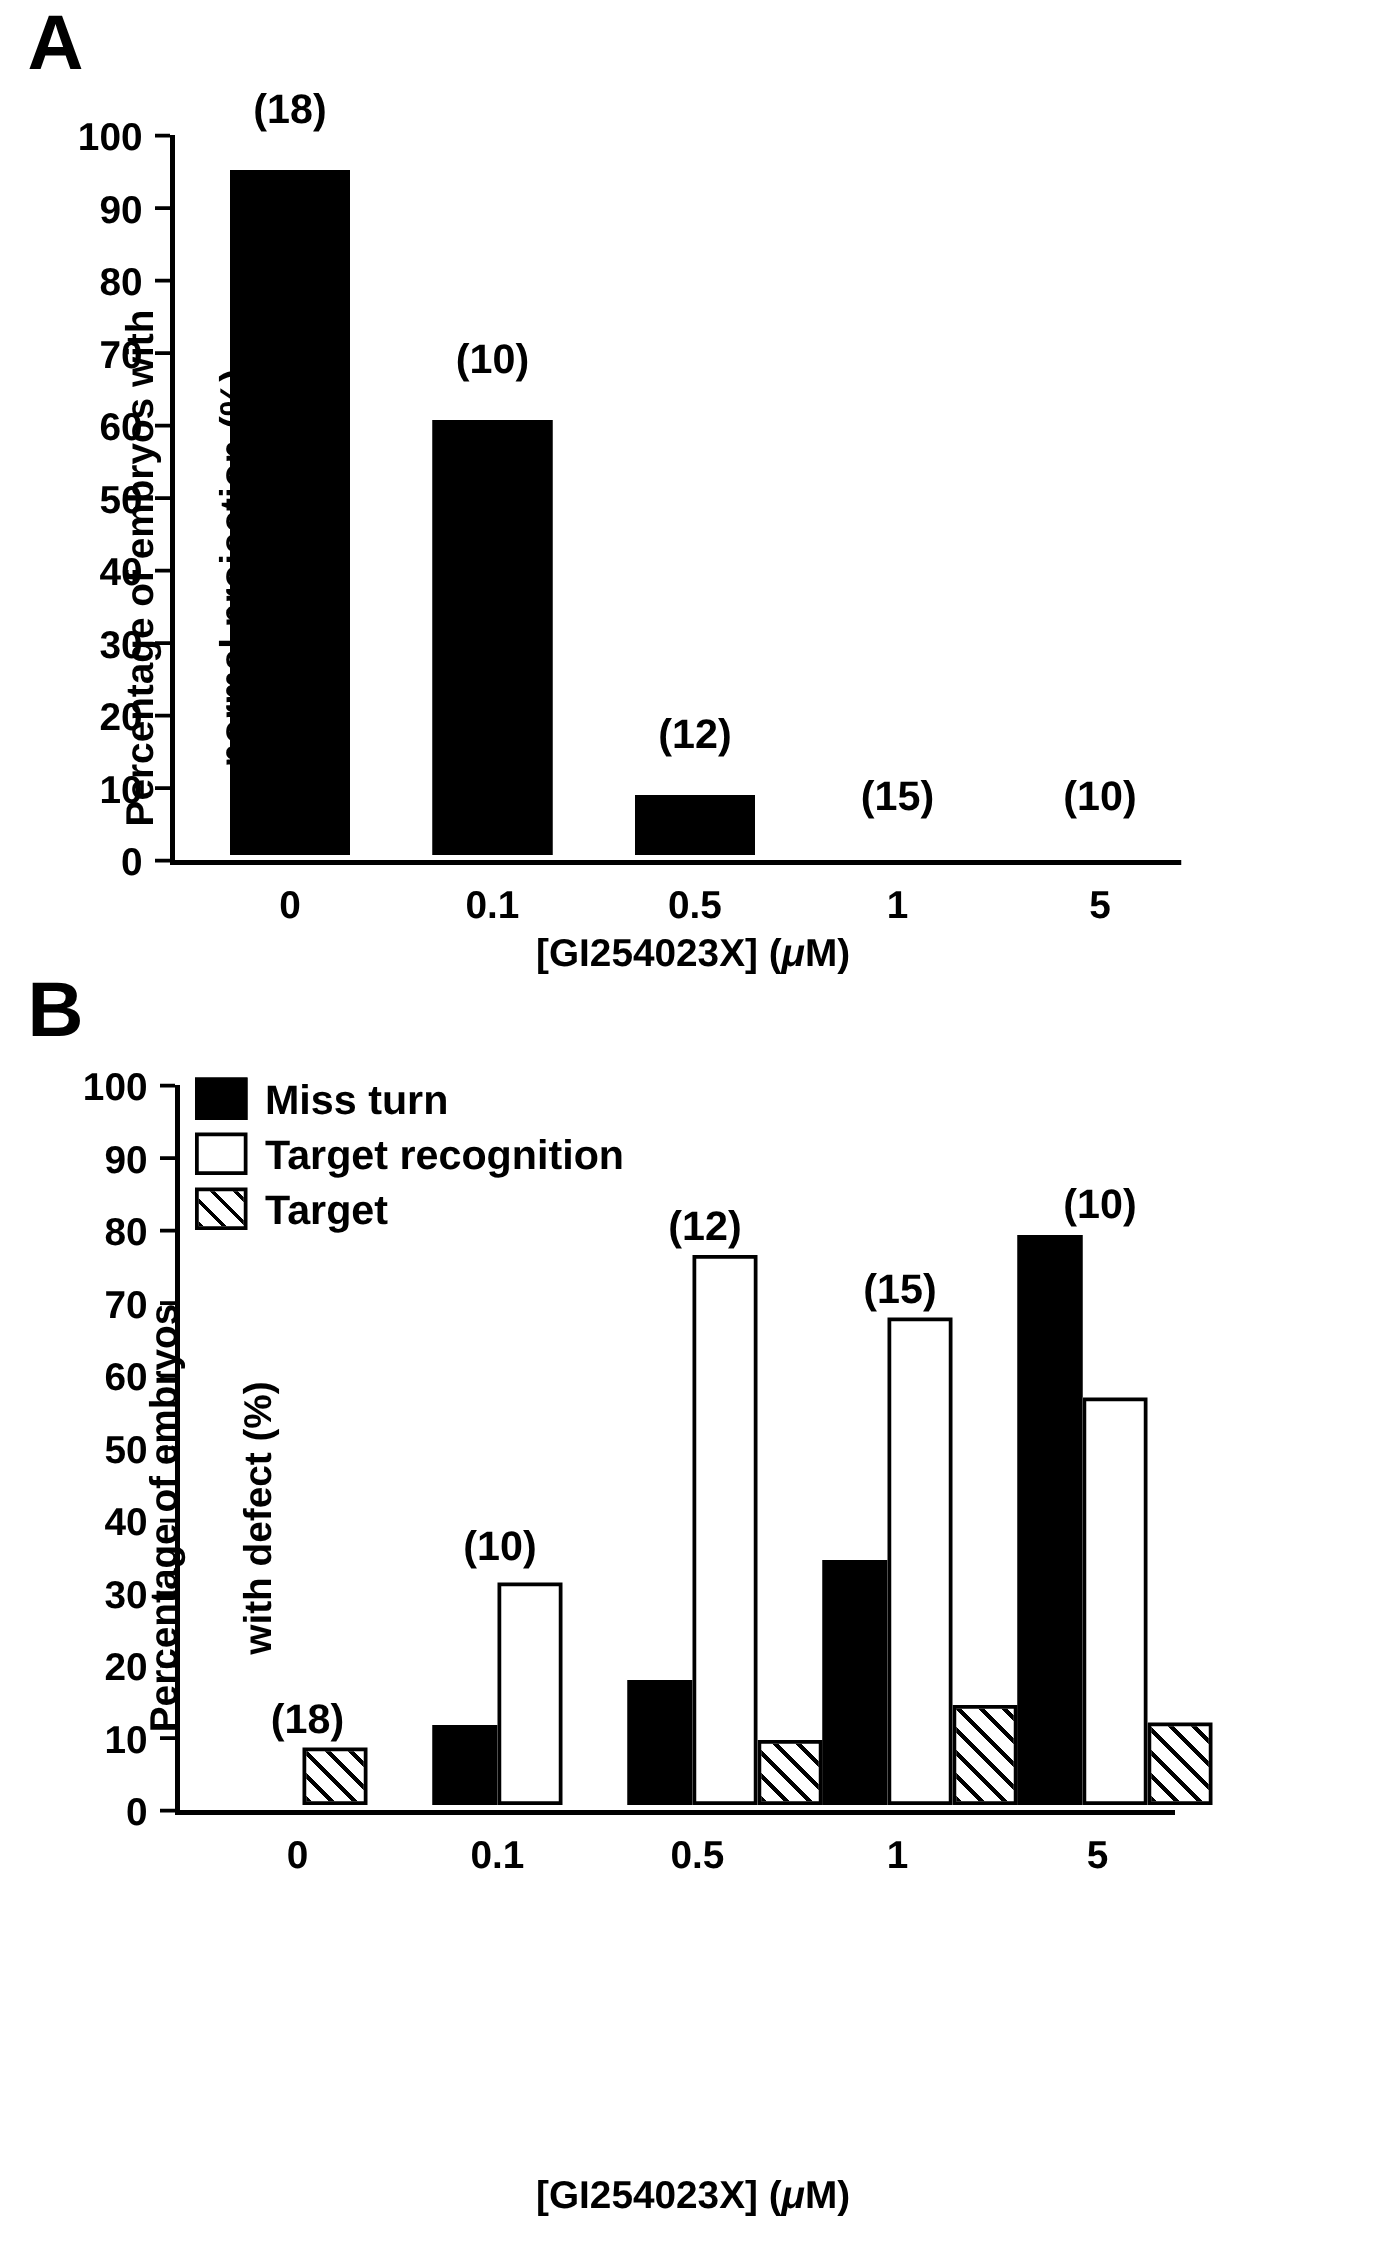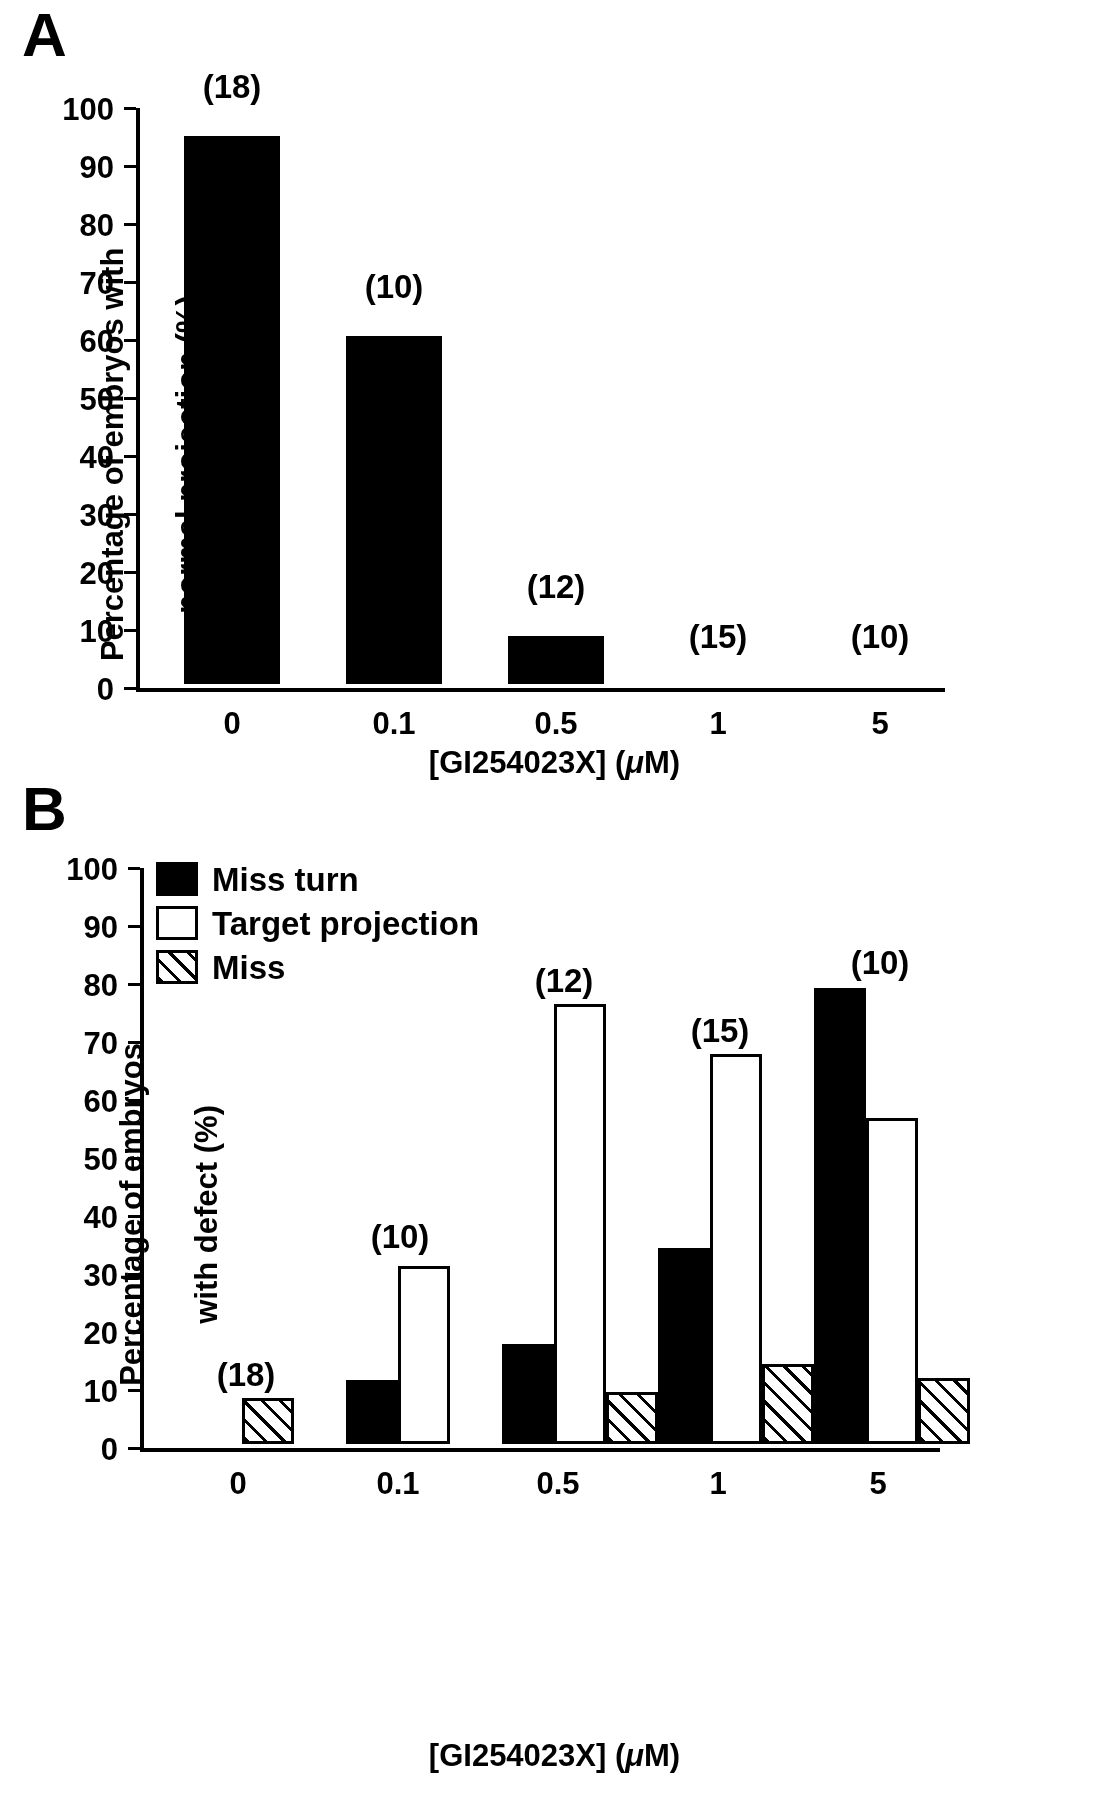--- a/index.html
+++ b/index.html
@@ -239,25 +239,25 @@
     <div class="xtick-label" style="left:498px; top:600px; width:160px;">1</div>
     <div class="xtick-label" style="left:658px; top:600px; width:160px;">5</div>
 
     <div class="legend" style="left:16px; top:-6px;">
       <div class="legend-row">
         <span class="legend-swatch filled"></span>
         <span class="legend-label">Miss turn</span>
       </div>
       <div class="legend-row">
         <span class="legend-swatch open"></span>
-        <span class="legend-label">Target projection</span>
+        <span class="legend-label">Target recognition</span>
       </div>
       <div class="legend-row">
         <span class="legend-swatch hatch"></span>
-        <span class="legend-label">Miss</span>
+        <span class="legend-label">Target</span>
       </div>
     </div>
   </div>
 
   <div style="position:absolute; left:0; top:1738px; width:1109px; text-align:center; font-size:31px; font-weight:700;">
     <span>[GI254023X] (</span><span class="italic-mu">μ</span><span>M)</span>
   </div>
 
 </div>
 

